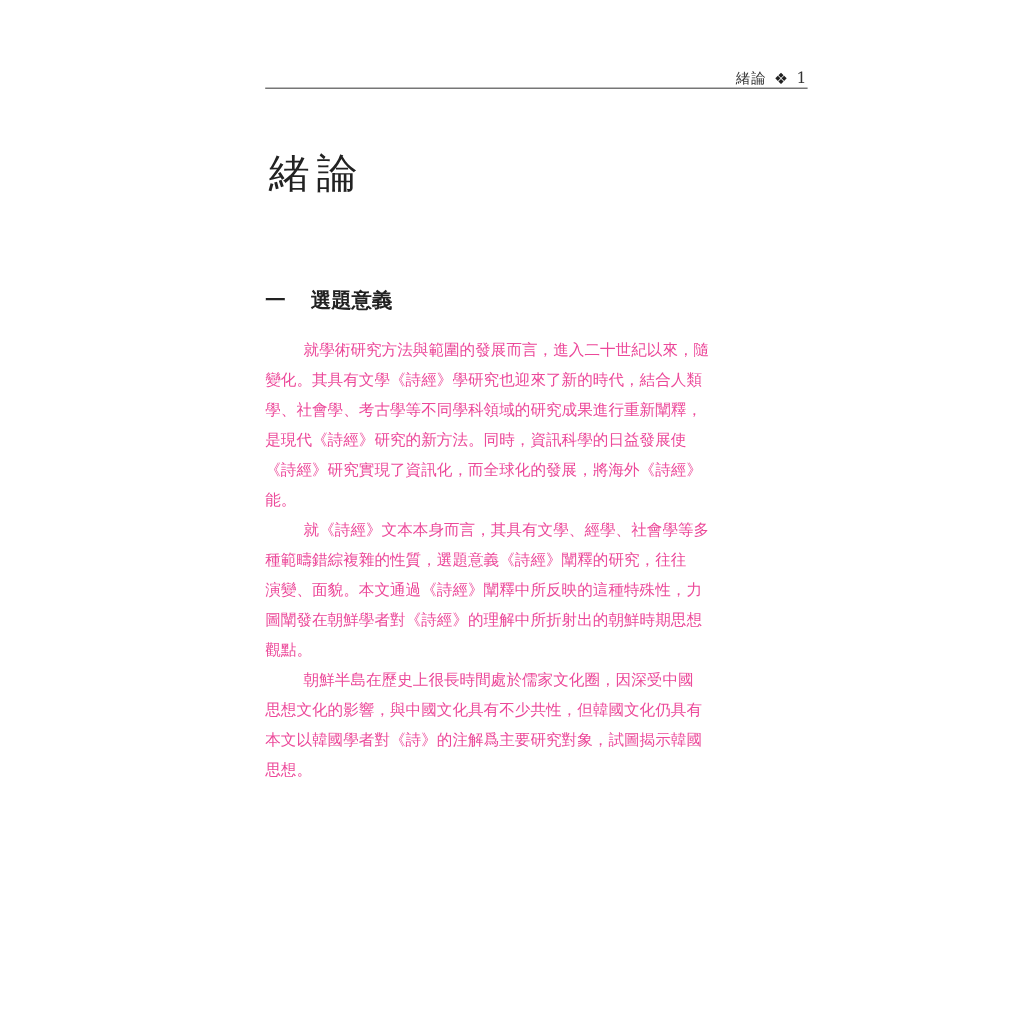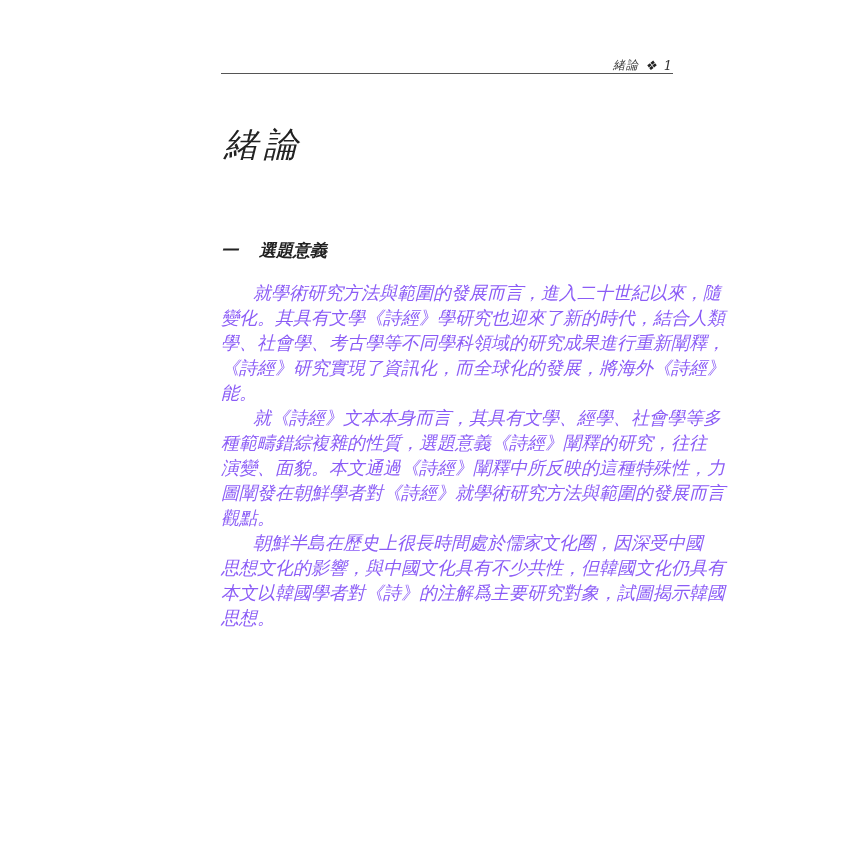--- a/index.html
+++ b/index.html
@@ -1,31 +1,31 @@
 <!DOCTYPE html>
 <html><head>
 <meta charset="utf-8">
 <style>
   html, body { margin:0; padding:0; background:#ffffff; }
   body { width:850px; height:850px; position:relative; overflow:hidden;
          font-family:"DejaVu Serif","Liberation Serif",serif; color:#2a2a2a; }
-  .page { position:absolute; left:221px; top:0; width:452px; height:850px;font-style:italic; }
+  .page { position:absolute; left:221px; top:0; width:452px; height:850px; }
   .running-head { position:absolute; right:0; top:57px; font-size:12px; color:#333;
                   display:flex; align-items:center; gap:6px; letter-spacing:1px; }
   .running-head .diamond { font-size:13px; color:#222; }
   .running-head .pnum { font-size:13px; }
   .rule { position:absolute; left:0; top:73px; width:452px; height:1px; background:#555; }
   .chapter-title { position:absolute; left:3px; top:122px; font-size:34px; letter-spacing:6px;
                    color:#222; font-weight:normal; margin:0; }
   .section-head { position:absolute; left:0; top:239px; font-size:17px; font-weight:bold;
                   font-family:"DejaVu Sans","Liberation Sans",sans-serif; color:#222; margin:0;
                   display:flex; }
   .section-head .num { width:38px; }
-  .body { position:absolute; left:0; top:280px; width:452px; font-size:18px;
-          line-height:25px; color:#8b5cf6; }
+  .body { position:absolute; left:0; top:280px; width:452px; font-size:13px;
+          line-height:25px; color:#ec4899; }
   .body .line { display:block; white-space:nowrap; }
   .body .indent { padding-left:32px; }
 </style>
 </head>
 <body>
 
 <div class="page">
   <div class="running-head">
     <span>緒論</span>
     <span class="diamond">❖</span>
@@ -38,28 +38,29 @@
   <h2 class="section-head">
     <span class="num">一</span>
     <span>選題意義</span>
   </h2>
 
   <div class="body">
     <div>
       <span class="line indent">就學術研究方法與範圍的發展而言，進入二十世紀以來，隨</span>
       <span class="line">變化。其具有文學《詩經》學研究也迎來了新的時代，結合人類</span>
       <span class="line">學、社會學、考古學等不同學科領域的研究成果進行重新闡釋，</span>
+      <span class="line">是現代《詩經》研究的新方法。同時，資訊科學的日益發展使</span>
       <span class="line">《詩經》研究實現了資訊化，而全球化的發展，將海外《詩經》</span>
       <span class="line">能。</span>
     </div>
     <div>
       <span class="line indent">就《詩經》文本本身而言，其具有文學、經學、社會學等多</span>
       <span class="line">種範疇錯綜複雜的性質，選題意義《詩經》闡釋的研究，往往</span>
       <span class="line">演變、面貌。本文通過《詩經》闡釋中所反映的這種特殊性，力</span>
-      <span class="line">圖闡發在朝鮮學者對《詩經》就學術研究方法與範圍的發展而言</span>
+      <span class="line">圖闡發在朝鮮學者對《詩經》的理解中所折射出的朝鮮時期思想</span>
       <span class="line">觀點。</span>
     </div>
     <div>
       <span class="line indent">朝鮮半島在歷史上很長時間處於儒家文化圈，因深受中國</span>
       <span class="line">思想文化的影響，與中國文化具有不少共性，但韓國文化仍具有</span>
       <span class="line">本文以韓國學者對《詩》的注解爲主要研究對象，試圖揭示韓國</span>
       <span class="line">思想。</span>
     </div>
   </div>
 </div>

